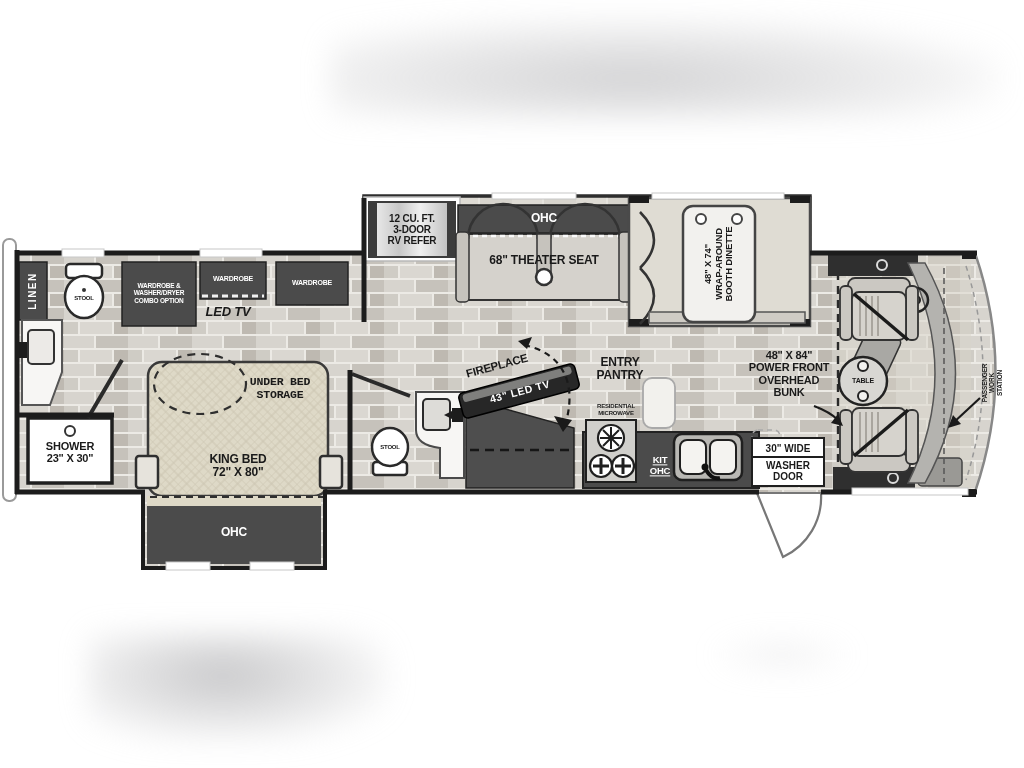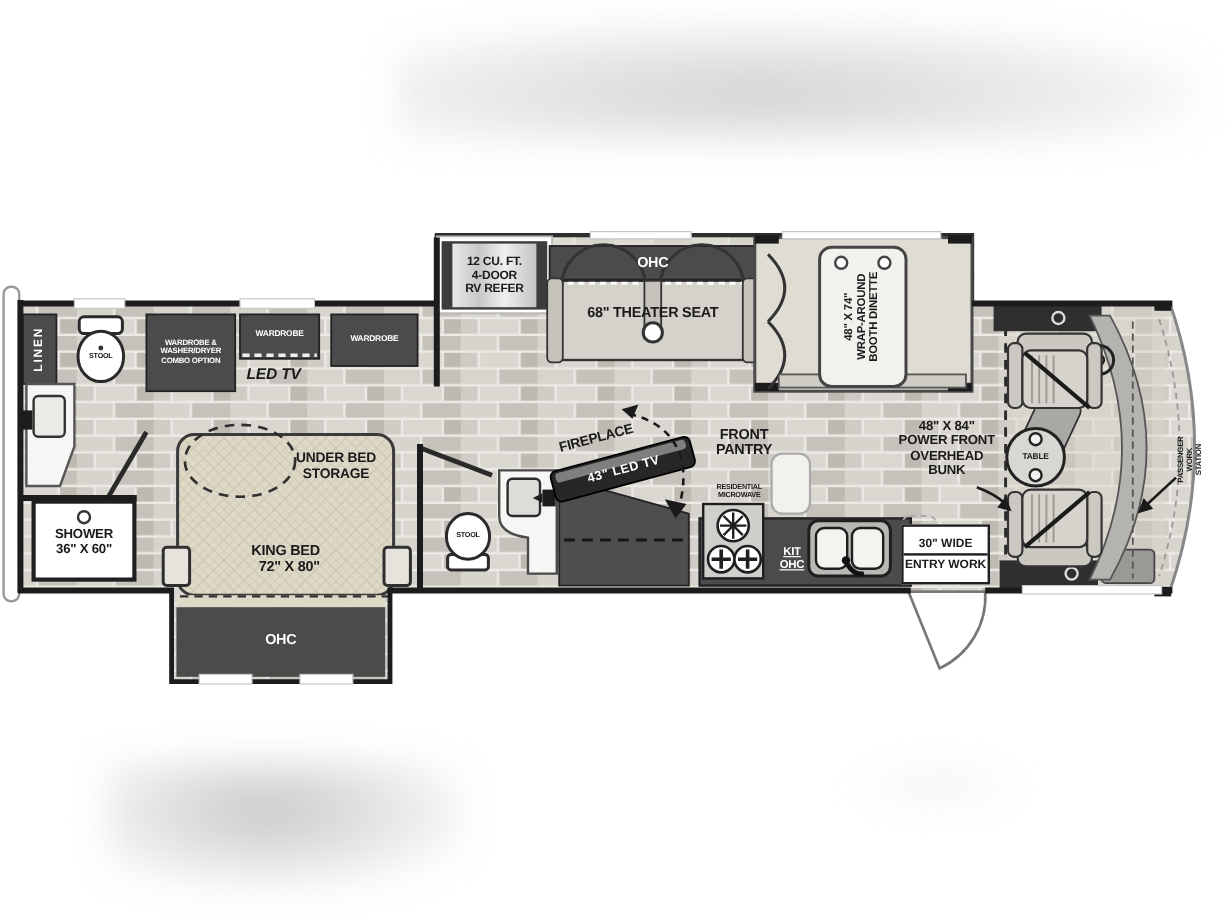--- a/index.html
+++ b/index.html
@@ -259,49 +259,49 @@
 
   <div class="lbl rot white" style="left:33px;top:291px;font-size:10px;letter-spacing:1.5px;">LINEN</div>
   <div class="lbl" style="left:84px;top:298px;font-size:6px;">STOOL</div>
   <div class="lbl white" style="left:159px;top:293px;font-size:6.5px;">WARDROBE &amp;
 WASHER/DRYER
 COMBO OPTION</div>
   <div class="lbl white" style="left:233px;top:279px;font-size:7px;">WARDROBE</div>
   <div class="lbl white" style="left:312px;top:283px;font-size:7px;">WARDROBE</div>
   <div class="lbl" style="left:228px;top:312px;font-size:13px;font-style:italic;">LED TV</div>
   <div class="lbl" style="left:412px;top:230px;font-size:10px;">12 CU. FT.
-4-DOOR
+3-DOOR
 RV REFER</div>
   <div class="lbl white" style="left:544px;top:219px;font-size:12px;">OHC</div>
   <div class="lbl" style="left:544px;top:261px;font-size:12px;">68" THEATER SEAT</div>
   <div class="lbl rot" style="left:719px;top:264px;font-size:9.5px;">48" X 74"
 WRAP-AROUND
 BOOTH DINETTE</div>
   <div class="lbl" style="left:70px;top:452px;font-size:11px;">SHOWER
-36" X 60"</div>
-  <div class="lbl" style="left:280px;top:389px;font-size:11.5px;">UNDER BED
+23" X 30"</div>
+  <div class="lbl" style="left:280px;top:389px;font-size:11.5px;font-family:Liberation Mono, monospace;">UNDER BED
 STORAGE</div>
-  <div class="lbl" style="left:238px;top:466px;font-size:12px;text-align:right;">KING BED
+  <div class="lbl" style="left:238px;top:466px;font-size:12px;">KING BED
 72" X 80"</div>
   <div class="lbl white" style="left:234px;top:533px;font-size:12px;">OHC</div>
   <div class="lbl" style="left:390px;top:447px;font-size:6px;">STOOL</div>
   <div class="lbl tilt" style="left:497px;top:366px;font-size:11.5px;">FIREPLACE</div>
   <div class="lbl tilt white" style="left:520px;top:392px;font-size:10.5px;letter-spacing:0.5px;">43" LED TV</div>
-  <div class="lbl" style="left:620px;top:369px;font-size:12px;">FRONT
+  <div class="lbl" style="left:620px;top:369px;font-size:12px;">ENTRY
 PANTRY</div>
   <div class="lbl" style="left:616px;top:410px;font-size:6px;">RESIDENTIAL
 MICROWAVE</div>
   <div class="lbl white" style="left:660px;top:466px;font-size:9.5px;text-decoration:underline;">KIT
 OHC</div>
   <div class="lbl" style="left:789px;top:374px;font-size:11px;">48" X 84"
 POWER FRONT
 OVERHEAD
 BUNK</div>
   <div class="lbl" style="left:863px;top:381px;font-size:7px;">TABLE</div>
   <div class="lbl rot" style="left:992px;top:383px;font-size:6.5px;">PASSENGER
 WORK STATION</div>
 
   <div id="entry-door-box">
     <div class="line">30" WIDE</div>
-    <div class="line bottom">ENTRY WORK</div>
+    <div class="line bottom">WASHER DOOR</div>
   </div>
 
 </div>
 
 </body></html>

